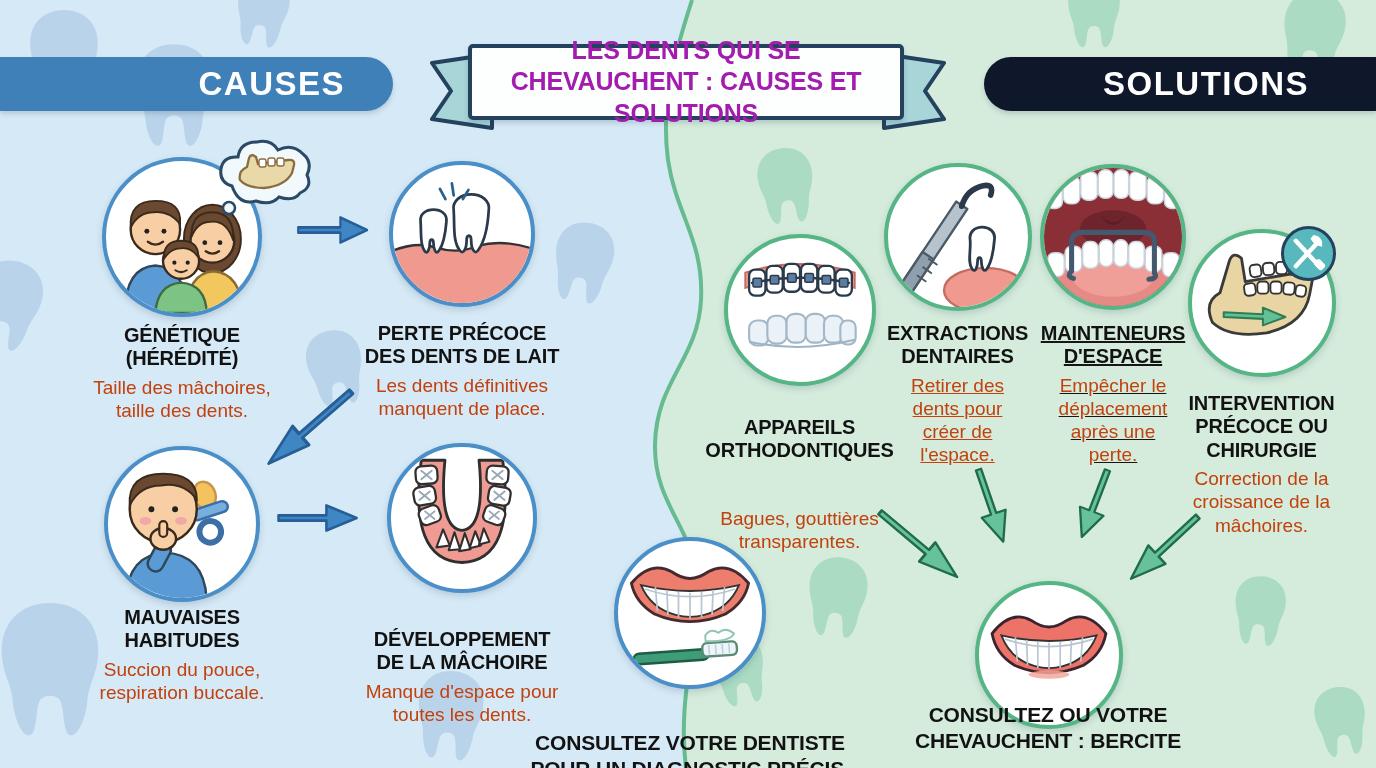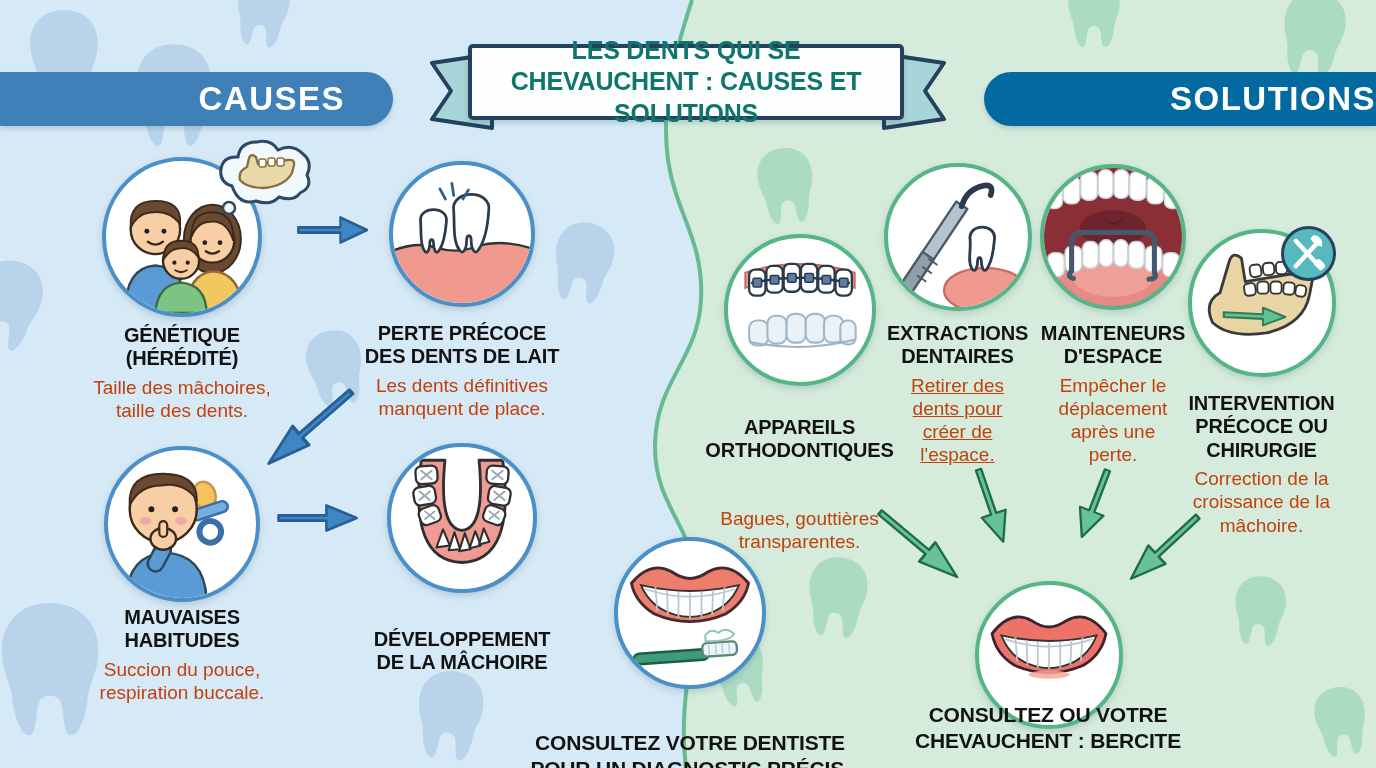--- a/index.html
+++ b/index.html
@@ -2,34 +2,34 @@
 <html><head>
 <meta charset="utf-8">
 <style>
   * { margin:0; padding:0; box-sizing:border-box; }
   html,body { width:1376px; height:768px; }
   body { font-family:"Liberation Sans", sans-serif; }
   #canvas { position:relative; width:1376px; height:768px; overflow:hidden; background:#d5ecdc; }
   .abs { position:absolute; }
 
   
-  .side-banner { position:absolute; top:72px; height:54px; display:flex; align-items:center;
+  .side-banner { position:absolute; top:57px; height:54px; display:flex; align-items:center;
                  box-shadow:0 3px 5px rgba(30,60,90,.18); }
   .banner-causes { left:0; width:393px; background:#3f80b8; border-radius:0 27px 27px 0;
                    justify-content:flex-end; padding-right:48px; }
-  .banner-solutions { left:984px; width:392px; background:#0369a1; border-radius:27px 0 0 27px;
-                      justify-content:flex-end; padding-left:52px; }
+  .banner-solutions { left:984px; width:392px; background:#0f172a; border-radius:27px 0 0 27px;
+                      justify-content:center; padding-left:52px; }
   .side-banner span { color:#fff; font-size:33px; font-weight:800; letter-spacing:1.5px; }
 
   
   .ribbon-tail { position:absolute; top:52px; width:70px; height:78px; }
   .title-box { position:absolute; left:468px; top:44px; width:436px; height:76px; background:#fdfefe;
                border:4px solid #24425e; border-radius:5px; display:flex; align-items:center; justify-content:center;
                text-align:center; padding:4px 10px; box-shadow:0 3px 5px rgba(30,60,90,.2); }
-  .title-box div { color:#0f766e; font-size:25px; font-weight:800; line-height:1.25; letter-spacing:-.2px; }
+  .title-box div { color:#a21caf; font-size:25px; font-weight:800; line-height:1.25; letter-spacing:-.2px; }
 
   
   .circle { position:absolute; border-radius:50%; background:#fff; overflow:hidden;
             box-shadow:0 3px 7px rgba(30,60,90,.18); }
   .circle.blue { border:4px solid #4a8fc7; }
   .circle.green { border:4px solid #56b584; }
   .circle svg { position:absolute; left:0; top:0; width:100%; height:100%; }
 
   
   .cap { position:absolute; text-align:center; color:#161616; }
@@ -366,34 +366,35 @@
 <div class="cap" style="left:347px;top:322px;width:230px;">
   <div class="cap-title" style="width:205px;">PERTE PRÉCOCE DES DENTS DE LAIT</div>
   <div class="cap-desc" style="width:200px;">Les dents définitives manquent de place.</div>
 </div>
 <div class="cap" style="left:82px;top:606px;width:200px;">
   <div class="cap-title" style="width:140px;">MAUVAISES HABITUDES</div>
   <div class="cap-desc" style="width:195px;">Succion du pouce, respiration buccale.</div>
 </div>
 <div class="cap" style="left:357px;top:604px;width:210px;margin-top:24px;">
   <div class="cap-title" style="width:180px;">DÉVELOPPEMENT DE LA MÂCHOIRE</div>
+  <div class="cap-desc" style="width:205px;">Manque d'espace pour toutes les dents.</div>
 </div>
 <div class="footer-note" style="left:525px;top:702px;width:330px;margin-top:28px;">CONSULTEZ VOTRE DENTISTE POUR UN DIAGNOSTIC PRÉCIS.</div>
 
 <div class="cap" style="left:692px;top:416px;width:215px;">
   <div class="cap-title" style="width:200px;">APPAREILS ORTHODONTIQUES</div>
   <div class="cap-desc" style="width:180px;margin-top:44px;">Bagues, gouttières transparentes.</div>
 </div>
 <div class="cap" style="left:870px;top:322px;width:175px;">
   <div class="cap-title" style="width:175px;">EXTRACTIONS DENTAIRES</div>
   <div class="cap-desc" style="width:112px;text-decoration:underline;">Retirer des dents pour créer de l'espace.</div>
 </div>
-<div class="cap" style="left:1023px;top:322px;width:180px;">
+<div class="cap" style="left:1023px;top:322px;width:180px;text-decoration:underline;">
   <div class="cap-title" style="width:175px;">MAINTENEURS D'ESPACE</div>
   <div class="cap-desc" style="width:132px;">Empêcher le déplacement après une perte.</div>
 </div>
 <div class="cap" style="left:1174px;top:392px;width:175px;">
   <div class="cap-title" style="width:165px;">INTERVENTION PRÉCOCE OU CHIRURGIE</div>
-  <div class="cap-desc" style="width:160px;">Correction de la croissance de la mâchoire.</div>
+  <div class="cap-desc" style="width:160px;">Correction de la croissance de la mâchoires.</div>
 </div>
 <div class="footer-note" style="left:903px;top:702px;width:290px;">CONSULTEZ OU VOTRE CHEVAUCHENT : BERCITE</div>
 
 </div>
 
 </body></html>

